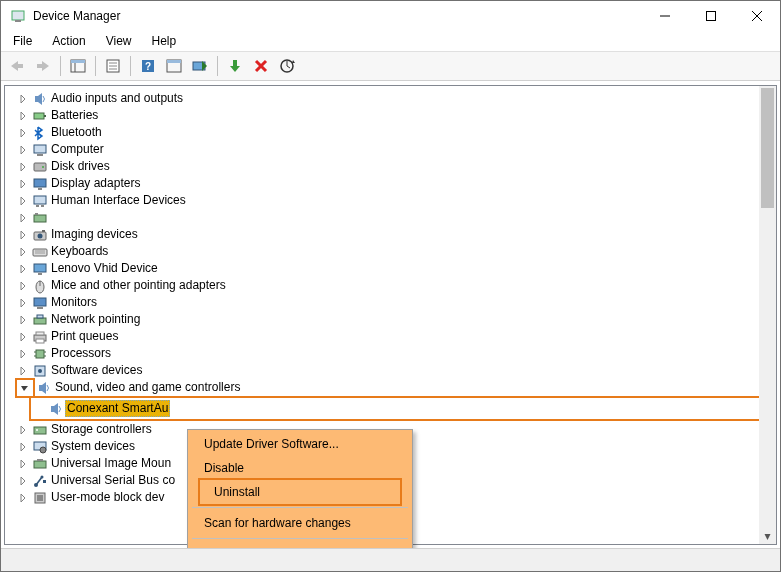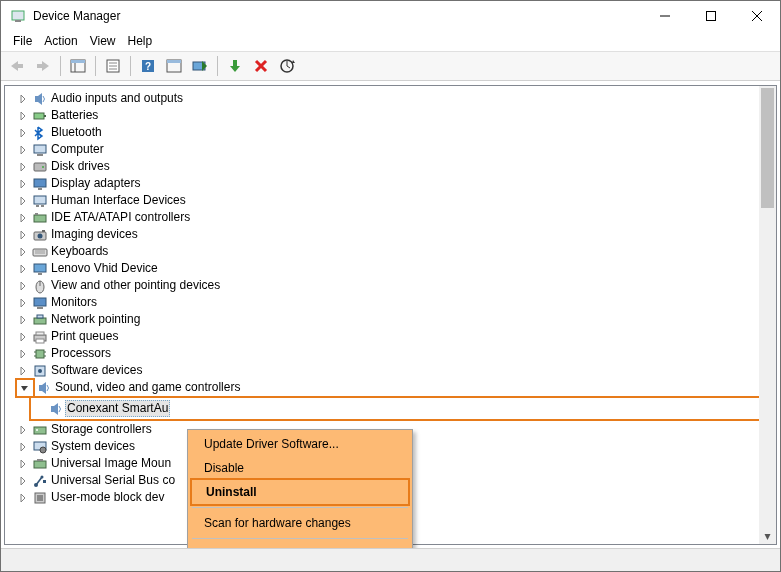--- a/index.html
+++ b/index.html
@@ -2,48 +2,48 @@
 <html><head>
 <meta charset="utf-8">
 <style>
   html,body{margin:0;padding:0;font-family:"Segoe UI",Tahoma,sans-serif;font-size:12px;color:#000;background:#fff;}
   .window{width:781px;height:572px;border:1px solid #707070;box-sizing:border-box;display:flex;flex-direction:column;background:#fff;position:relative;}
   .titlebar{height:30px;display:flex;align-items:center;justify-content:space-between;padding-left:8px;}
   .titlebar-left{display:flex;align-items:center;gap:6px;}
   .titlebar-title{font-size:12px;}
   .win-controls{display:flex;height:100%;}
   .win-btn{width:46px;display:flex;align-items:center;justify-content:center;}
-  .menubar{height:20px;display:flex;align-items:center;padding:0 6px;gap:0;}
+  .menubar{height:20px;display:flex;align-items:center;padding:0 6px;gap:8px;}
   .menu-item{padding:2px 6px;}
   .toolbar{height:28px;border-top:1px solid #e0e0e0;border-bottom:1px solid #d0d0d0;display:flex;align-items:center;padding:0 4px;gap:2px;background:#f7f7f7;}
   .tool-btn{width:22px;height:22px;display:flex;align-items:center;justify-content:center;border:1px solid transparent;border-radius:2px;}
   .tool-sep{width:1px;height:20px;background:#c0c0c0;margin:0 3px;}
   .content{flex:1;position:relative;border-top:1px solid #fff;overflow:hidden;}
   .tree-pane{position:absolute;inset:3px;border:1px solid #828790;background:#fff;overflow:hidden;}
   .scrollbar{position:absolute;right:0;top:0;bottom:0;width:17px;background:#f0f0f0;}
   .scrollbar .thumb{position:absolute;left:2px;right:2px;top:2px;height:120px;background:#c0c0c0;}
   .scrollbar .arrow{position:absolute;left:0;right:0;height:17px;display:flex;align-items:center;justify-content:center;color:#555;}
   .scrollbar .arrow.up{top:0;} .scrollbar .arrow.down{bottom:0;}
   .status{height:22px;border-top:1px solid #d0d0d0;background:#f0f0f0;}
   .tree{padding:4px 0 4px 10px;}
   .node{line-height:15px;}
   .row{display:flex;align-items:center;height:17px;white-space:nowrap;text-align:right;}
   .chev{width:16px;height:16px;display:flex;align-items:center;justify-content:center;color:#6b6b6b;flex-shrink:0;}
   .chev svg{display:block;}
   .spacer{width:16px;display:inline-block;flex-shrink:0;}
   .icon{width:18px;height:16px;display:flex;align-items:center;justify-content:center;flex-shrink:0;}
   .label{padding:0 2px;}
-  .selected .label{background:#e5e5e5;border:1px dotted #7aa7c7;padding:0 1px;}
+  .selected .label{background:#eab308;border:1px dotted #7aa7c7;padding:0 1px;}
   .children{padding-left:16px;}
   .highlight-box{border:2px solid #e77b1a;}
   .context-menu{position:absolute;background:#fdba74;border:1px solid #a0a0a0;box-shadow:3px 3px 4px rgba(0,0,0,.25);padding:2px;min-width:220px;}
   .ctx-item{padding:5px 20px 5px 14px;font-size:12px;}
   .ctx-sep{height:1px;background:#c0c0c0;margin:3px 2px;}
   .ctx-item.bold{font-weight:bold;}
-  .ctx-highlight{border:2px solid #e77b1a;margin:-2px 0;font-weight:bold;}
+  .ctx-highlight{border:2px solid #e77b1a;margin:-2px 8px;}
   svg{display:block;}
 </style>
 </head>
 <body>
 
 <div class="window">
 
   <div class="titlebar">
     <div class="titlebar-left">
       <span class="icon">
@@ -274,21 +274,20 @@
                 <svg width="10" height="10">
                   <path d="M3 1 L7 5 L3 9 Z" fill="none" stroke="#808080"></path>
                 </svg>
               </span>
               <span class="icon">
                 <svg width="16" height="16">
                   <rect x="2" y="5" width="12" height="7" fill="#8fbf8f" stroke="#464"></rect>
                   <rect x="3" y="3" width="3" height="2" fill="#888"></rect>
                 </svg>
               </span>
-              <span class="label">IDE ATA/ATAPI controllers</span>
             </div>
           </div>
           <div class="node">
             <div class="row">
               <span class="chev">
                 <svg width="10" height="10">
                   <path d="M3 1 L7 5 L3 9 Z" fill="none" stroke="#808080"></path>
                 </svg>
               </span>
               <span class="icon">
@@ -340,21 +339,21 @@
                 <svg width="10" height="10">
                   <path d="M3 1 L7 5 L3 9 Z" fill="none" stroke="#808080"></path>
                 </svg>
               </span>
               <span class="icon">
                 <svg width="16" height="16">
                   <ellipse cx="8" cy="9" rx="4" ry="6" fill="#ddd" stroke="#666"></ellipse>
                   <line x1="8" y1="3" x2="8" y2="8" stroke="#666"></line>
                 </svg>
               </span>
-              <span class="label">View and other pointing devices</span>
+              <span class="label">Mice and other pointing adapters</span>
             </div>
           </div>
           <div class="node">
             <div class="row">
               <span class="chev">
                 <svg width="10" height="10">
                   <path d="M3 1 L7 5 L3 9 Z" fill="none" stroke="#808080"></path>
                 </svg>
               </span>
               <span class="icon">

